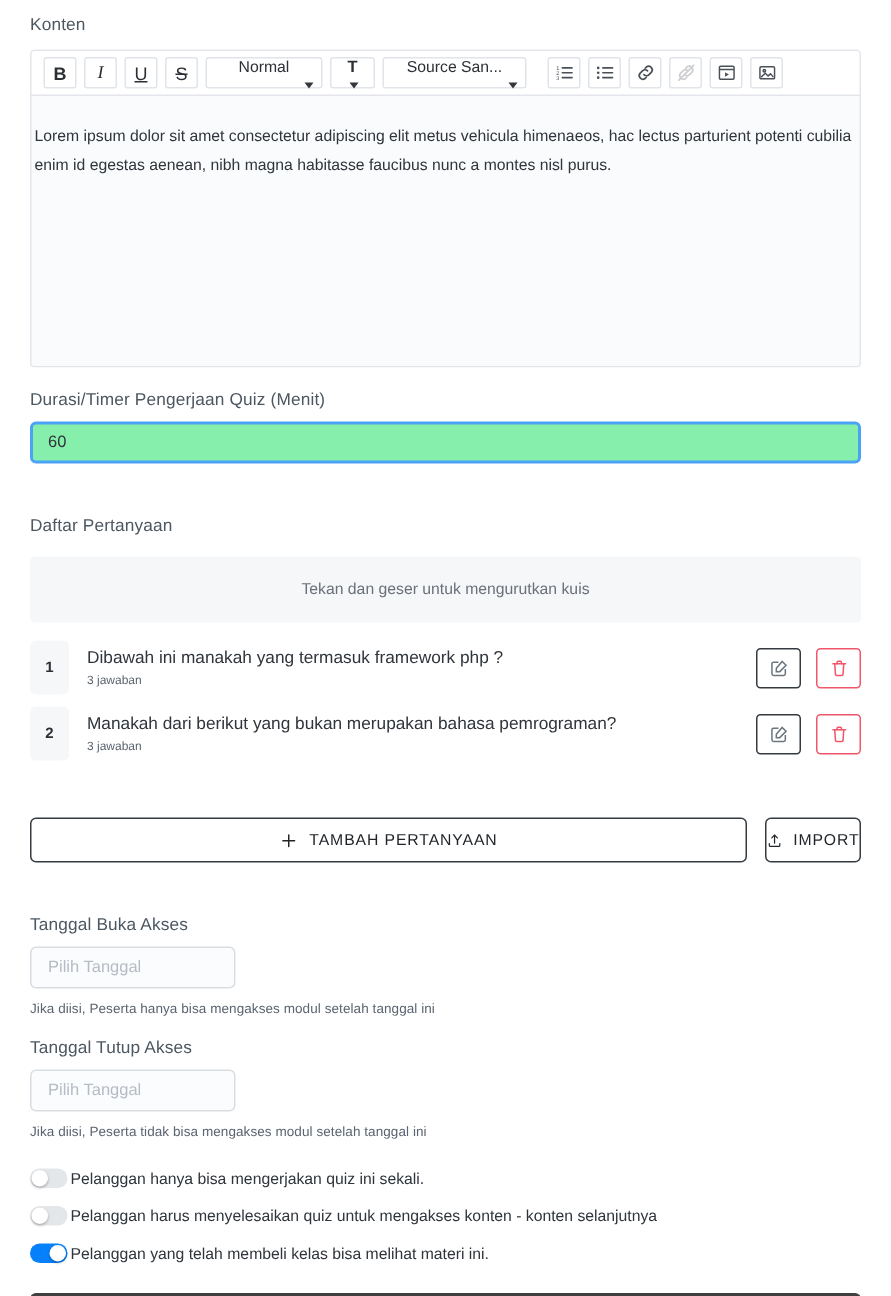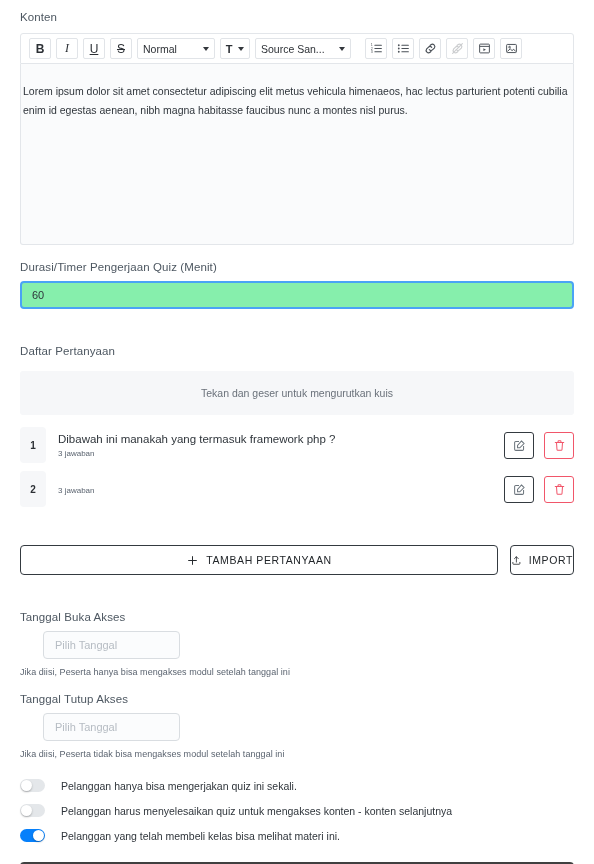--- a/index.html
+++ b/index.html
@@ -53,20 +53,21 @@
     height: 21px;
     border: 1px solid #e1e4e8;
     border-radius: 2px;
     background: #fff;
     display: flex; align-items: center;
     padding: 0 5px;
     font-size: 10.5px;
     color: #2c3035;
     gap: 4px;
     white-space: nowrap;
+    flex-direction: column;
   }
   .tb-select .cap { display: inline-block; }
   .tb-select.w-normal { width: 78px; }
   .tb-select.w-font { width: 96px; }
   .tb-select.w-size { width: 30px; justify-content: center; }
   .caret {
     margin-left: auto;
     width: 0; height: 0;
     border-left: 3.2px solid transparent;
     border-right: 3.2px solid transparent;
@@ -100,21 +101,21 @@
     align-items: center;
     padding: 0 11px;
     font-size: 11px;
     color: #2f353b;
     background: #86efac;
   }
   .input-box.focused {
     border: 2px solid #4aa3f5;
     padding: 0 10px;
   }
-  .input-box.placeholder { color: #b6bcc3; margin-left: 23px; }
+  .input-box.placeholder { color: #b6bcc3; }
   .date-input { width: 137px; background: #fbfcfd; }
 
   
   .sort-hint {
     background: #f6f7f9;
     border-radius: 3px;
     height: 44px;
     display: flex; align-items: center; justify-content: center;
     font-size: 10.5px;
     color: #6a717a;
@@ -168,21 +169,21 @@
     color: #212529;
     background: #fff;
   }
   .btn-add { flex: 1 1 auto; }
   .btn-import { width: 64px; }
 
   
   .toggle-row {
     display: flex;
     align-items: center;
-    gap: 16px;
+    gap: 2px;
     height: 25px;
   }
   .switch {
     width: 25px; height: 13px;
     border-radius: 7px;
     position: relative;
     flex: none;
     background: #e4e7ea;
   }
   .switch.on { background: #0680fb; }
@@ -324,20 +325,21 @@
             <path d="M6.2 4.3V3.1a.9.9 0 0 1 .9-.9h1.8a.9.9 0 0 1 .9.9v1.2"></path>
             <path d="M4.3 4.3 4.9 13a1 1 0 0 0 1 .9h4.2a1 1 0 0 0 1-.9l.6-8.7"></path>
           </svg>
         </div>
       </div>
     </div>
 
     <div class="q-row">
       <div class="q-num">2</div>
       <div class="q-texts">
+        <div class="q-title">Manakah dari berikut yang bukan merupakan bahasa pemrograman?</div>
         <div class="q-sub">3 jawaban</div>
       </div>
       <div class="q-actions">
         <div class="icon-btn edit">
           <svg class="ic" viewBox="0 0 16 16" fill="none" stroke="#6c757d" stroke-width="1.25">
             <path d="M13 8.6v4a1.4 1.4 0 0 1-1.4 1.4H3.4A1.4 1.4 0 0 1 2 12.6V4.4A1.4 1.4 0 0 1 3.4 3h4"></path>
             <path d="M10.4 2.4 13.6 5.6 8.4 10.8H5.6V8z"></path>
           </svg>
         </div>
         <div class="icon-btn del">

